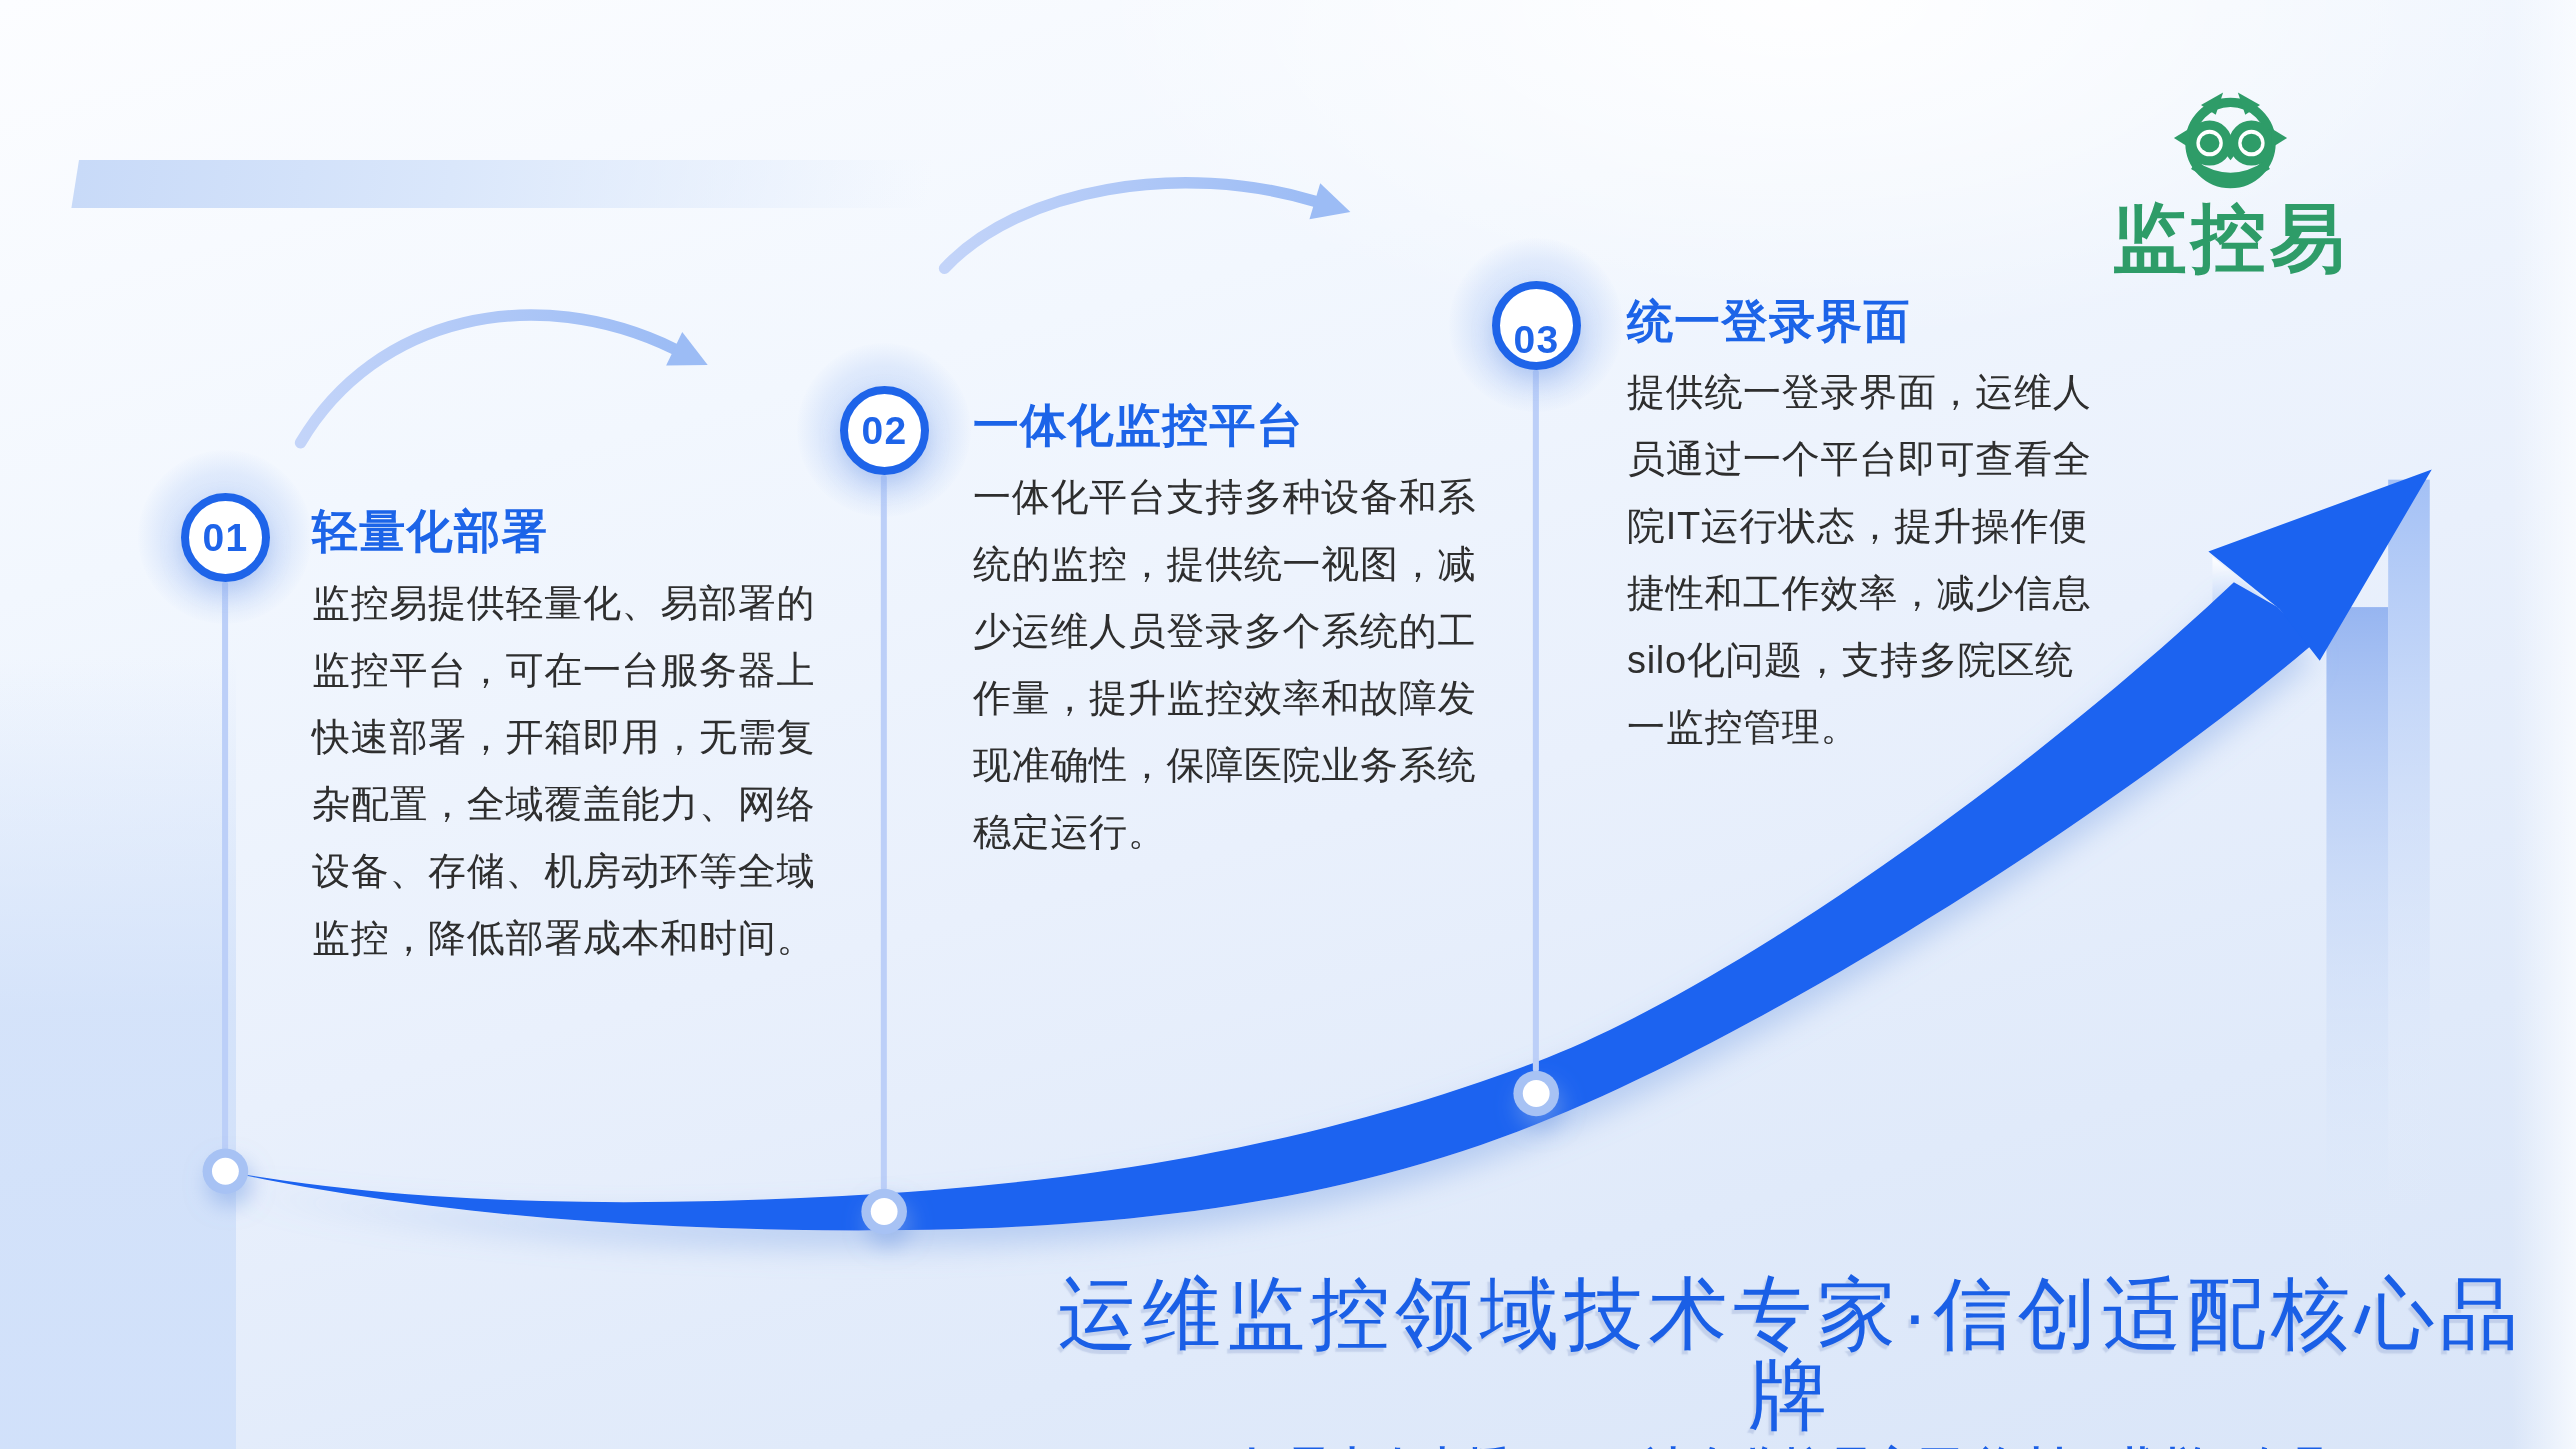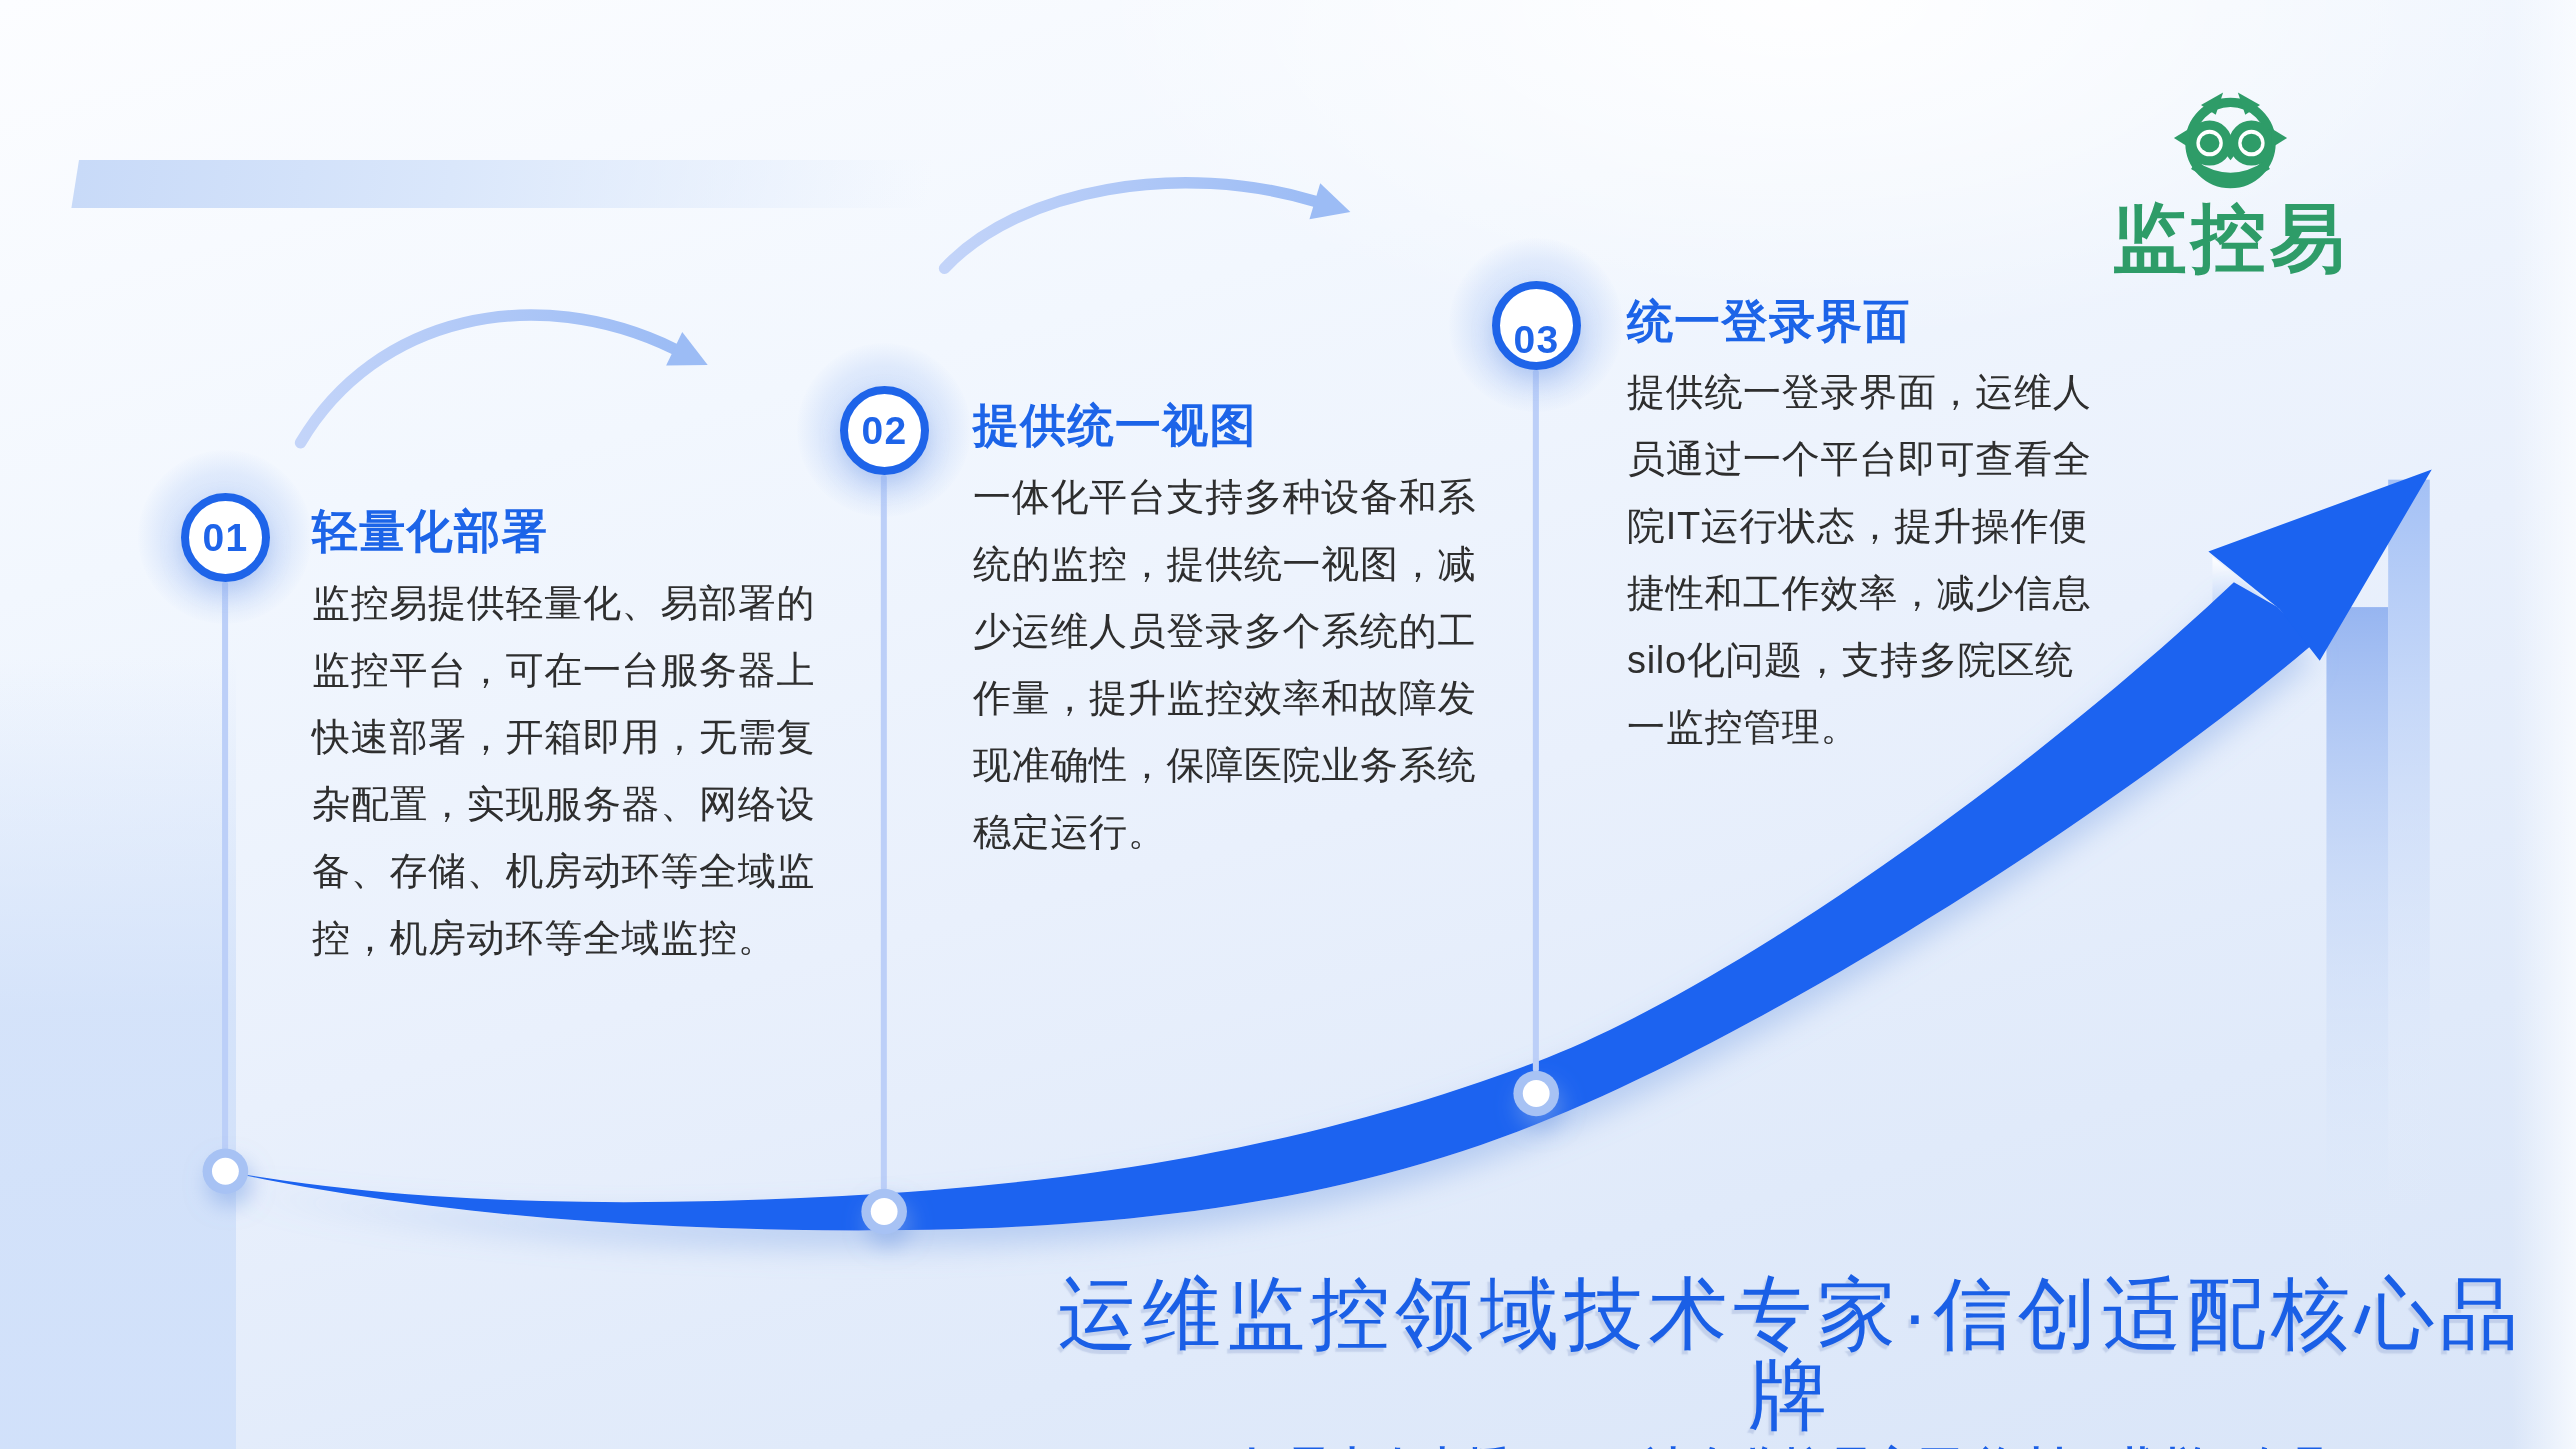--- a/index.html
+++ b/index.html
@@ -164,27 +164,27 @@
       </g>
     </svg>
     <span class="logo-text">监控易</span>
   </div>
 
   <div class="halo" style="left:138px;top:450px;"></div>
   <div class="badge" style="left:181px;top:493px;">
     <span>01</span>
   </div>
   <h2 class="step-title" style="left:312px;top:508px;">轻量化部署</h2>
-  <p class="step-body b1">监控易提供轻量化、易部署的监控平台，可在一台服务器上快速部署，开箱即用，无需复杂配置，实现服务器、网络设备、存储、机房动环等全域监控，机房动环等全域监控。</p>
+  <p class="step-body b1">监控易提供轻量化、易部署的监控平台，可在一台服务器上快速部署，开箱即用，无需复杂配置，全域覆盖能力、网络设备、存储、机房动环等全域监控，降低部署成本和时间。</p>
 
   <div class="halo" style="left:797px;top:343px;"></div>
   <div class="badge" style="left:840px;top:386px;">
     <span>02</span>
   </div>
-  <h2 class="step-title" style="left:973px;top:402px;">提供统一视图</h2>
+  <h2 class="step-title" style="left:973px;top:402px;">一体化监控平台</h2>
   <p class="step-body b2">一体化平台支持多种设备和系统的监控，提供统一视图，减少运维人员登录多个系统的工作量，提升监控效率和故障发现准确性，保障医院业务系统稳定运行。</p>
 
   <div class="halo" style="left:1449px;top:238px;"></div>
   <div class="badge" style="left:1492px;top:281px;align-items:flex-end;">
     <span>03</span>
   </div>
   <h2 class="step-title" style="left:1627px;top:298px;">统一登录界面</h2>
   <p class="step-body b3">提供统一登录界面，运维人员通过一个平台即可查看全院IT运行状态，提升操作便捷性和工作效率，减少信息silo化问题，支持多院区统一监控管理。</p>
 
   <div class="footer">

